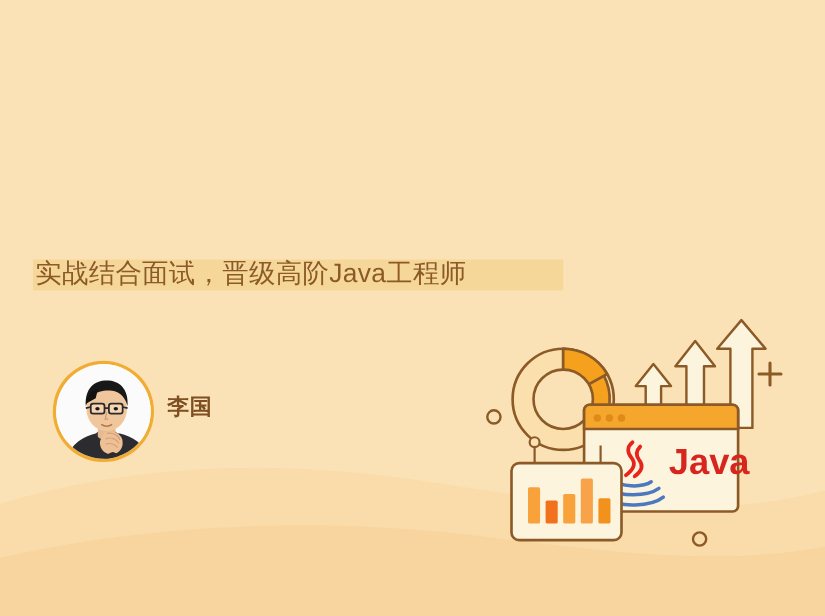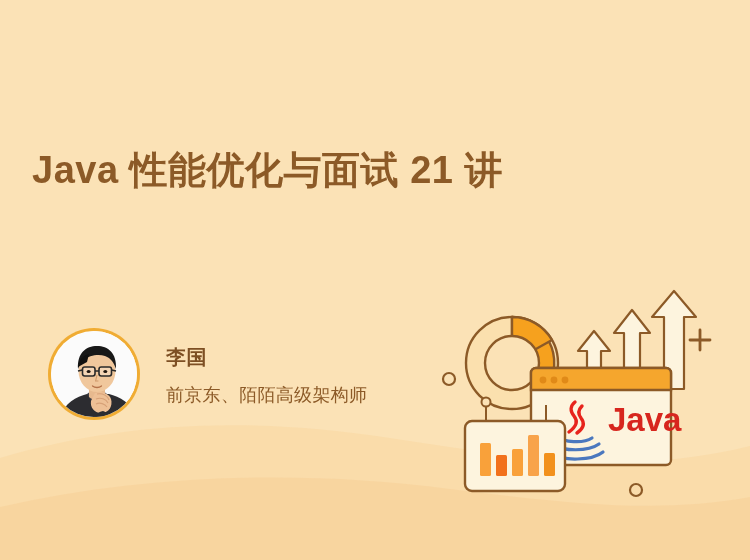--- a/index.html
+++ b/index.html
@@ -36,21 +36,21 @@
   }
   #subtitle {
     position:relative;
     font-size:24px; color:#8c5a27; white-space:nowrap;
     padding-left:2px; letter-spacing:0.3px;
   }
 
   
   #author-row {
     position:absolute; left:48px; top:328px;
-    display:flex; align-items:center; gap:26px;
+    display:flex; align-items:center; gap:12px;
   }
   #avatar {
     width:92px; height:92px; border-radius:50%;
     background:#f0ac33; padding:3px;
     flex:0 0 auto;
   }
   #avatar-inner {
     width:100%; height:100%; border-radius:50%;
     overflow:hidden; background:#fdfdfd; position:relative;
   }
@@ -74,22 +74,25 @@
 
 <div id="poster">
 
   <svg class="bg-wave" id="wave-a" viewBox="0 0 750 180" preserveAspectRatio="none">
     <path d="M0,78 C120,42 250,36 390,58 C520,78 630,96 750,66 L750,180 L0,180 Z" fill="#F9D9A6" opacity="0.75"></path>
   </svg>
   <svg class="bg-wave" id="wave-b" viewBox="0 0 750 105" preserveAspectRatio="none">
     <path d="M0,52 C140,20 300,14 450,34 C580,50 660,58 750,42 L750,105 L0,105 Z" fill="#F7D199" opacity="0.65"></path>
   </svg>
 
-  <div id="title">Java 性能优化与面试 21 讲</div>
-
+
+  <div id="subtitle-wrap">
+    <div id="subtitle-band"></div>
+    <div id="subtitle">实战结合面试，晋级高阶Java工程师</div>
+  </div>
 
   <div id="author-row">
     <div id="avatar">
       <div id="avatar-inner">
         <svg viewBox="0 0 92 92" width="92" height="92">
           <defs>
             <clipPath id="avclip">
                 <circle cx="46" cy="46" r="46"></circle>
               </clipPath>
           </defs>
@@ -125,21 +128,20 @@
             <path d="M46,63 C52,62 57,65 58,69" stroke="#d7a178" stroke-width="1.1" fill="none"></path>
             <path d="M45,68 C50,66 55,68 57,72" stroke="#d7a178" stroke-width="1.1" fill="none"></path>
             <path d="M45,73 C49,71 54,73 56,76" stroke="#d7a178" stroke-width="1.1" fill="none"></path>
             <path d="M52,80 C58,82 62,88 62,92 L44,92 C42,86 46,81 52,80 Z" fill="#2c2c30"></path>
           </g>
         </svg>
       </div>
     </div>
     <div id="author-text">
       <div id="author-name">李国</div>
-      <div id="author-role">前京东、陌陌高级架构师</div>
     </div>
   </div>
 
   <div id="illustration">
     <svg viewBox="0 0 310 245" width="310" height="245">
 
       <g>
         <circle cx="84" cy="78" r="46" fill="#FBE0AE" stroke="#8C5A27" stroke-width="2.4"></circle>
         <path d="M84,32 A46,46 0 0 1 120,101 L95,86 A17,17 0 0 0 84,56 Z" fill="#F6A11E" stroke="#8C5A27" stroke-width="2.4" stroke-linejoin="round"></path>
         <path d="M84,32 A46,46 0 0 1 124,55 L99,69 A17,17 0 0 0 84,56 Z" fill="#F6A11E" stroke="#8C5A27" stroke-width="2.4" stroke-linejoin="round"></path>

